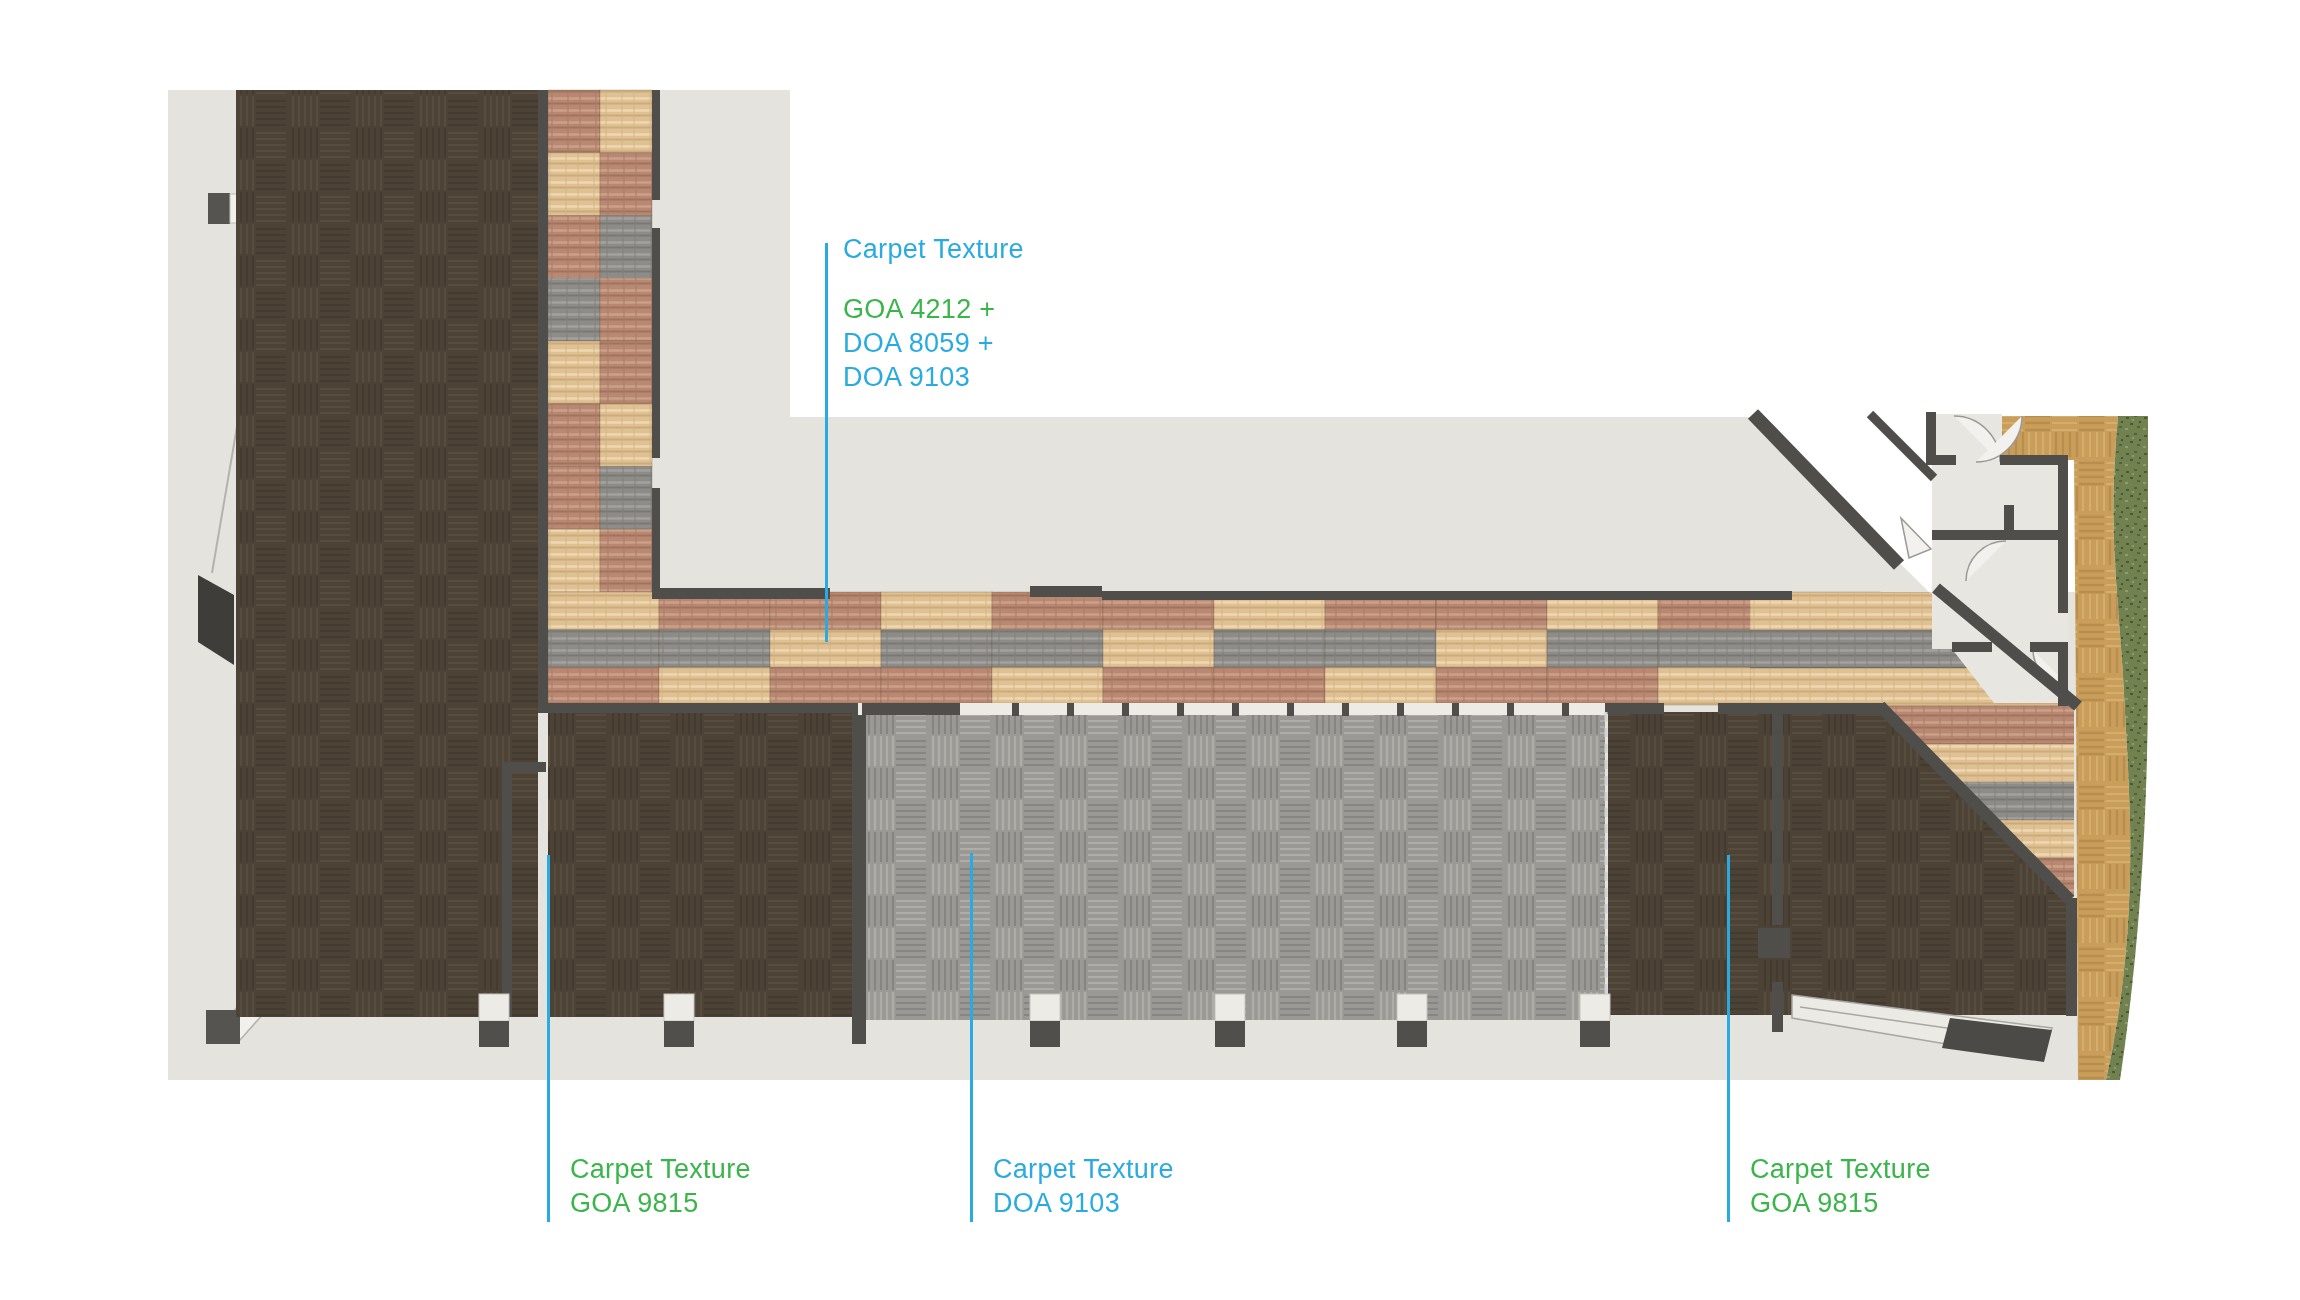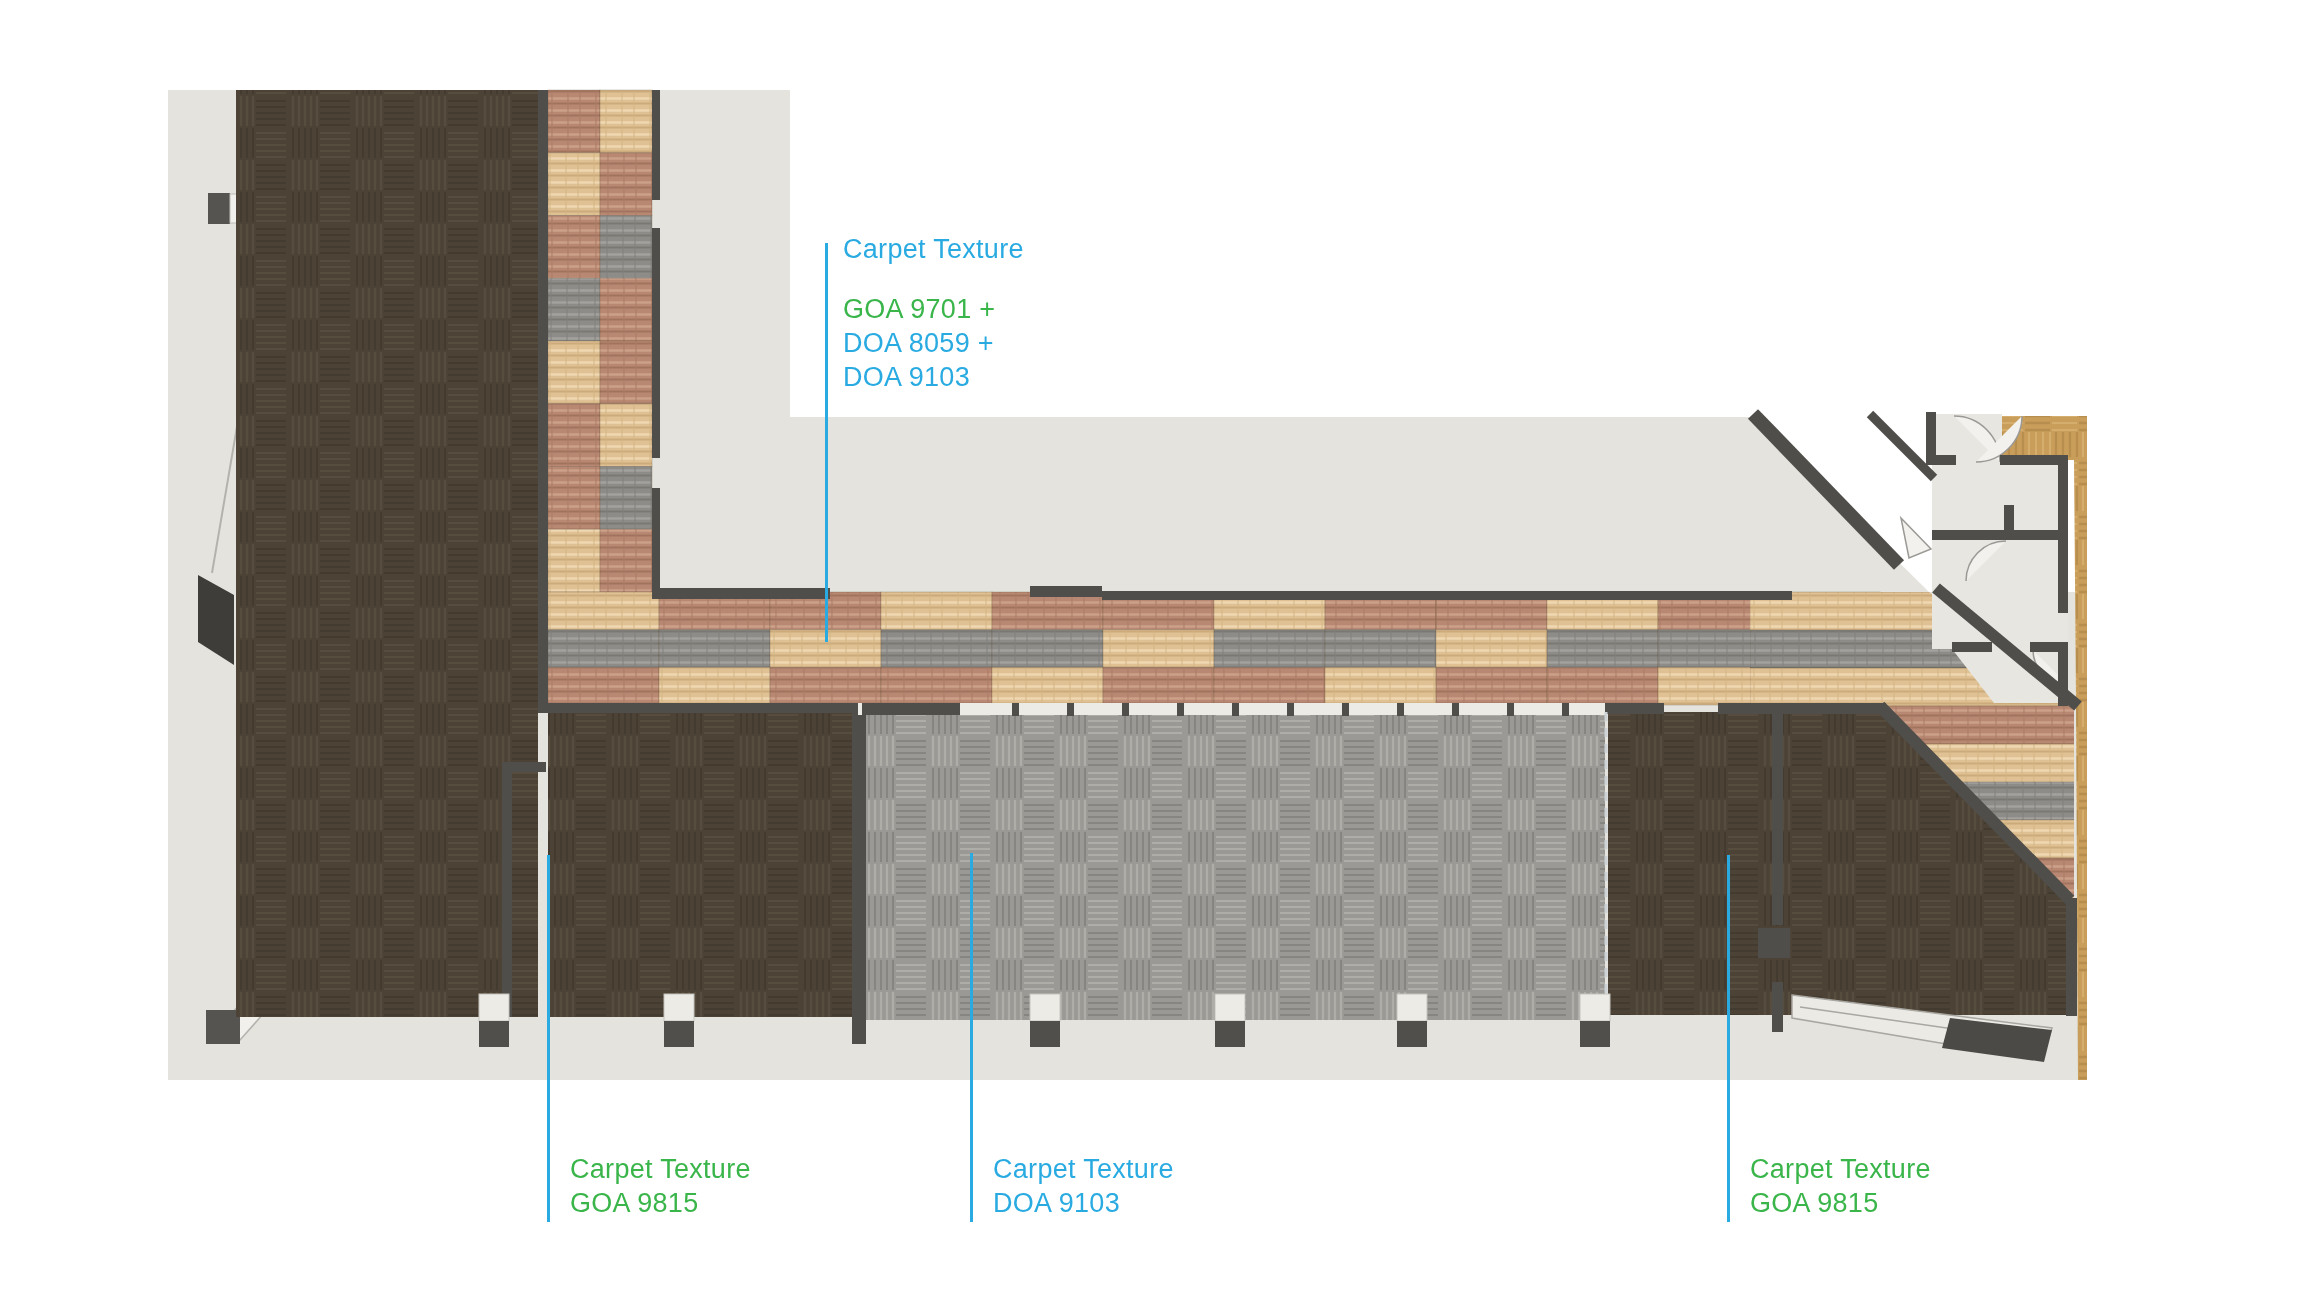--- a/index.html
+++ b/index.html
@@ -1,16 +1,16 @@
 <!DOCTYPE html>
 <html style="--anno-blue: #29abe2; --anno-green: #39b54a;"><head>
 <meta charset="utf-8">
 <style>
   html,body{margin:0;padding:0;background:#fff;}
-  #stage{position:relative;width:2087px;height:1300px;background:#fff;overflow:hidden;
+  #stage{position:relative;width:2300px;height:1300px;background:#fff;overflow:hidden;
          font-family:"Liberation Sans", sans-serif;}
   #plan-svg{position:absolute;left:0;top:0;}
   .anno{position:absolute;font-size:27px;line-height:34px;letter-spacing:.3px;}
   .anno .blue{color:var(--anno-blue);}
   .anno .green{color:var(--anno-green);}
   .anno-heading{margin:0 0 26px 0;}
   .anno div{white-space:nowrap;}
 </style>
 </head>
 <body>
@@ -291,21 +291,21 @@
   <g stroke-width="3" stroke="#29abe2">
     <line x1="826.5" y1="243" x2="826.5" y2="642"></line>
     <line x1="548.5" y1="855" x2="548.5" y2="1222"></line>
     <line x1="971.5" y1="853" x2="971.5" y2="1222"></line>
     <line x1="1728.5" y1="855" x2="1728.5" y2="1222"></line>
   </g>
 </svg>
 
 <div class="anno" style="left:843px;top:232px;">
   <div class="anno-heading blue">Carpet Texture</div>
-  <div class="green">GOA 9701 +</div>
+  <div class="green">GOA 4212 +</div>
   <div class="blue">DOA 8059 +</div>
   <div class="blue">DOA 9103</div>
 </div>
 
 <div class="anno" style="left:570px;top:1152px;">
   <div class="green">Carpet Texture</div>
   <div class="green">GOA 9815</div>
 </div>
 
 <div class="anno" style="left:993px;top:1152px;">

